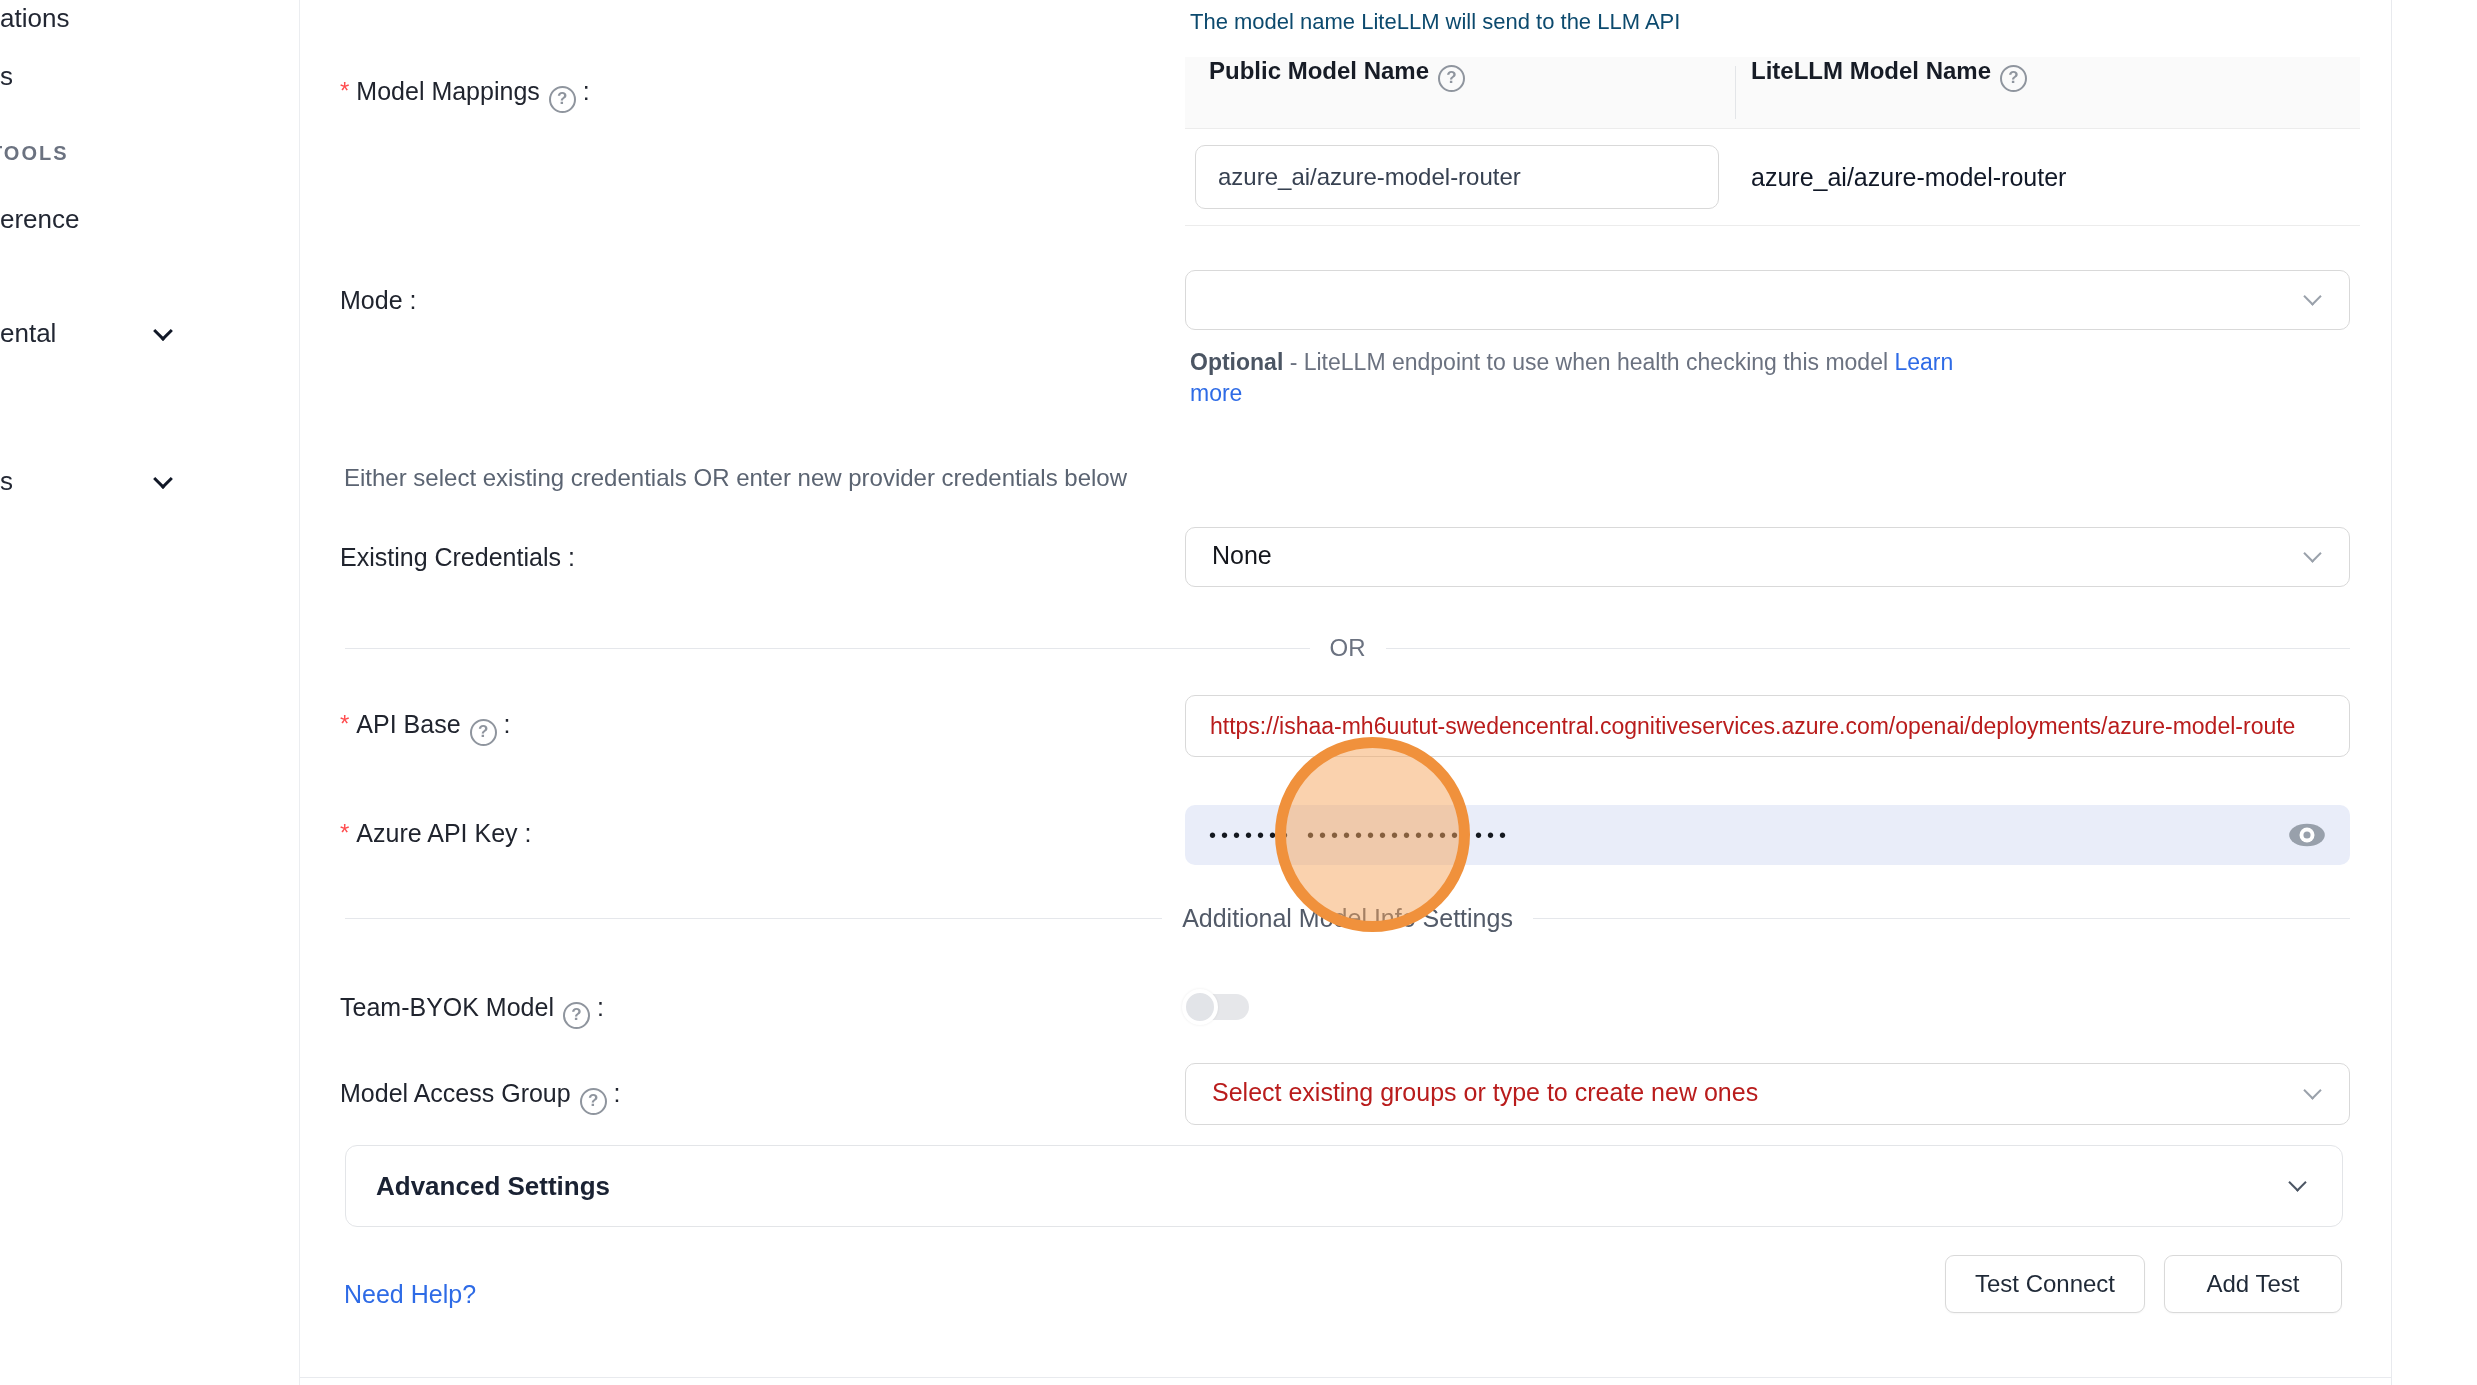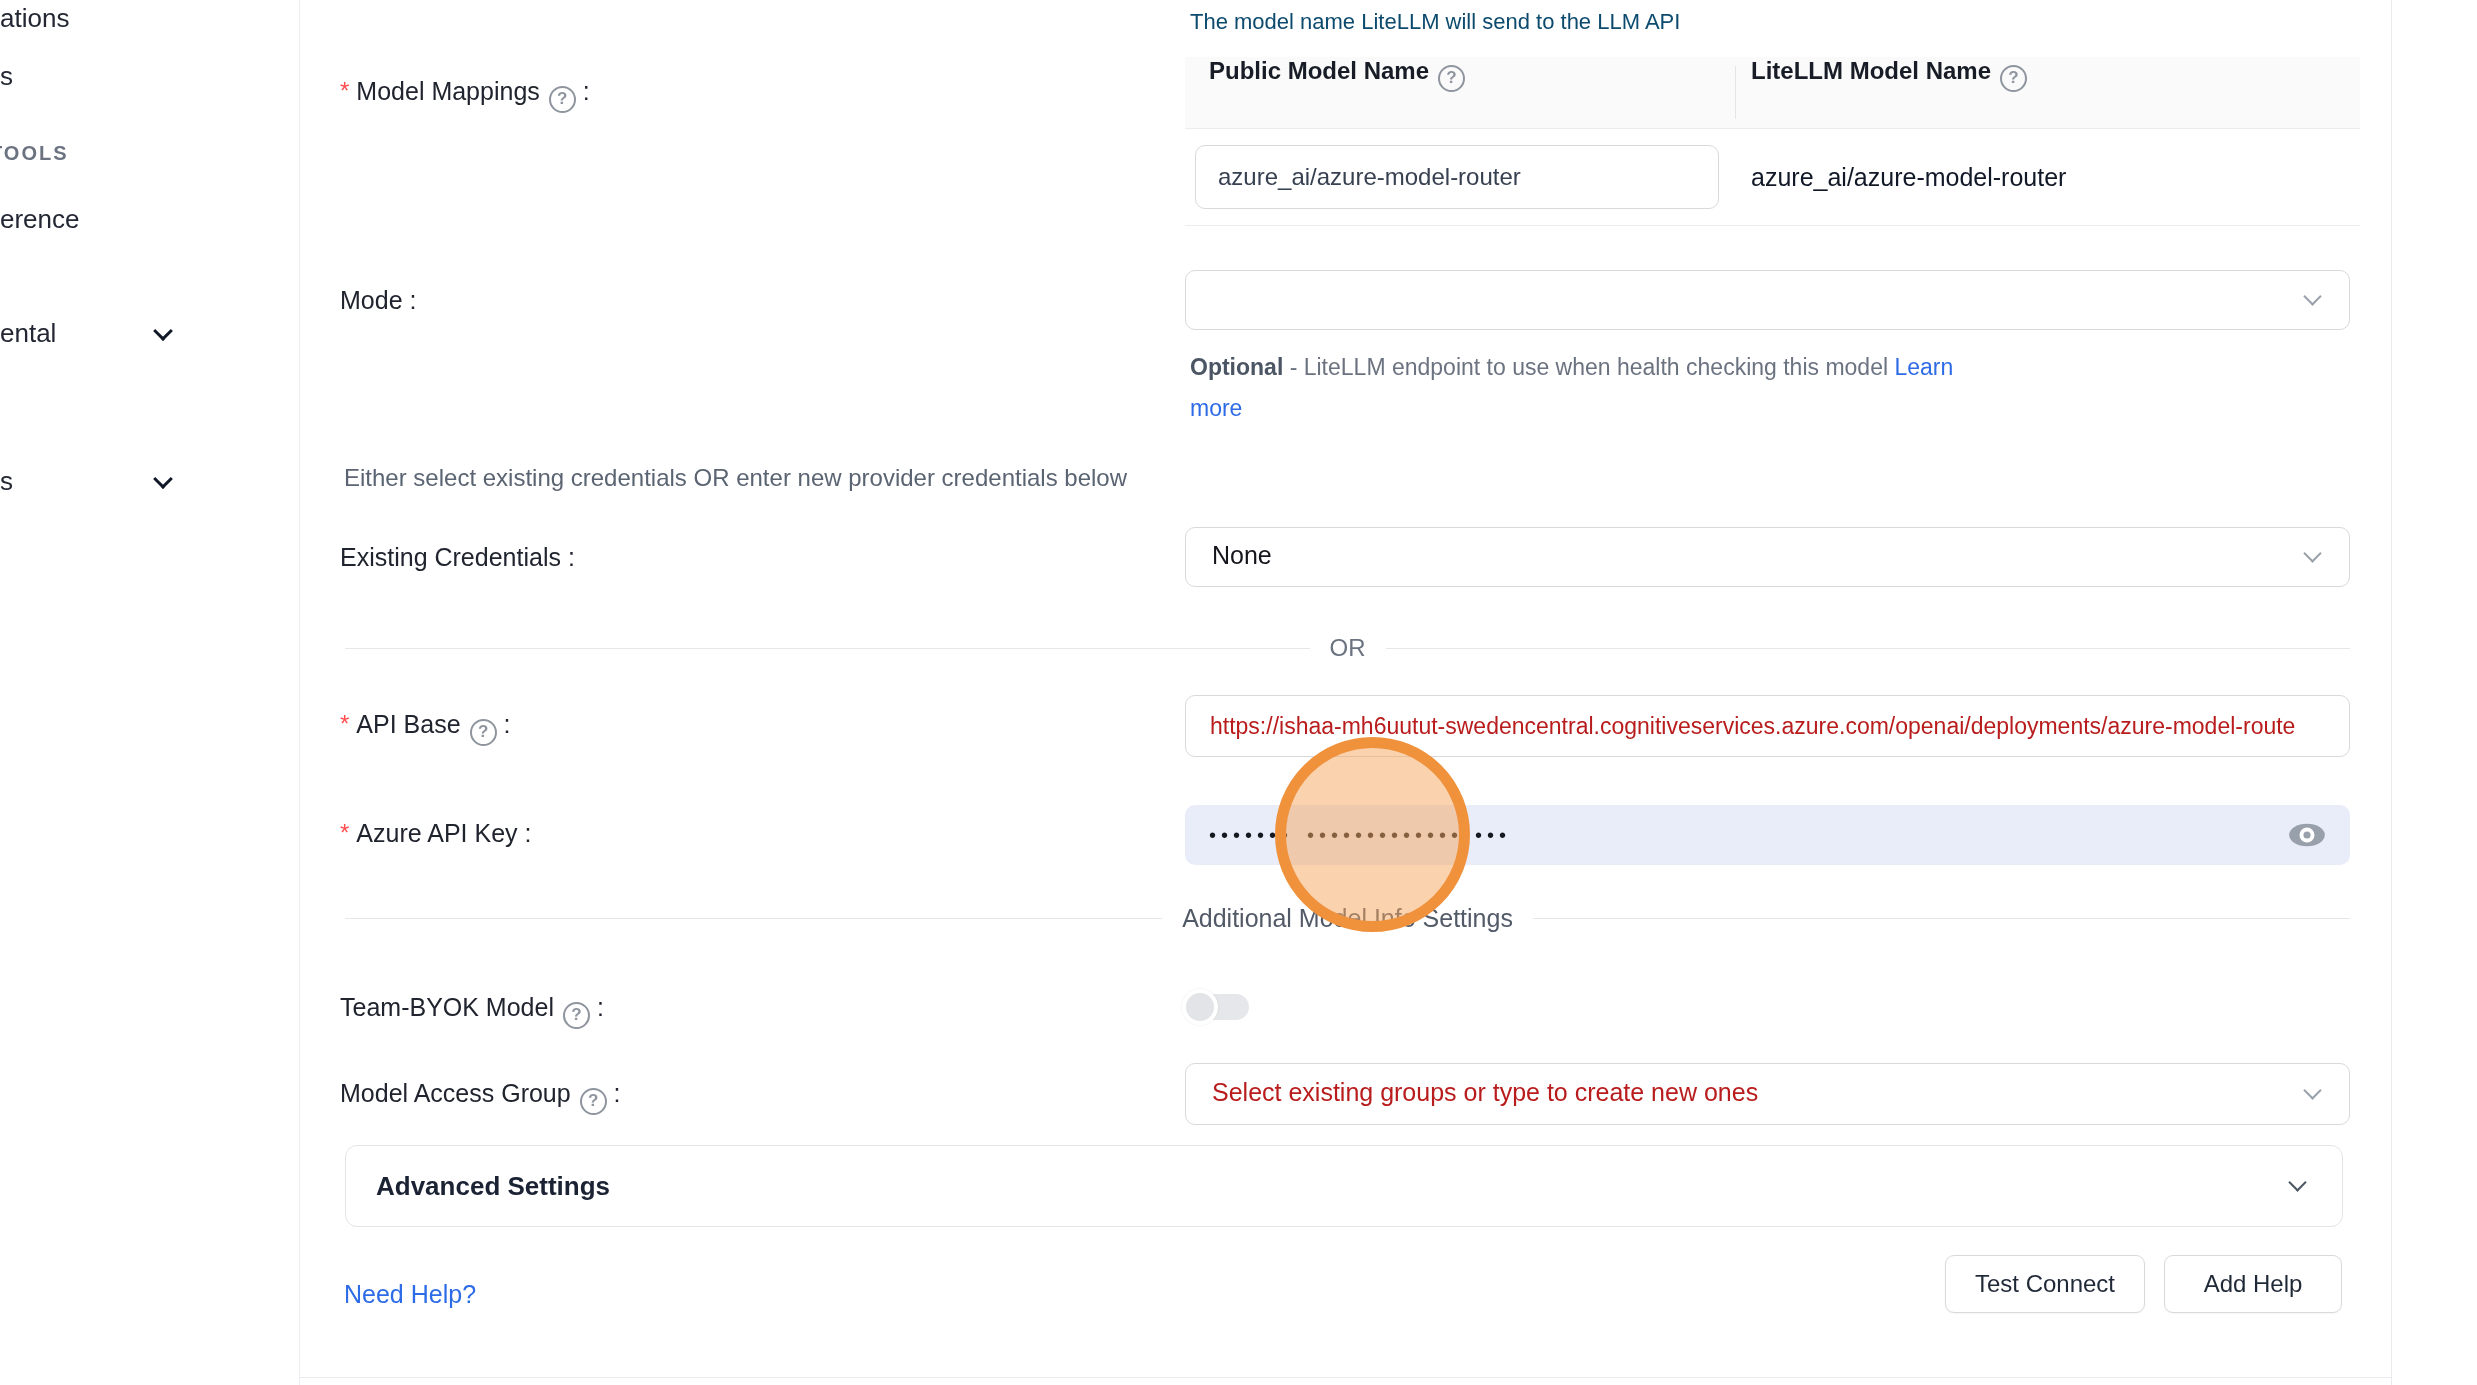--- a/index.html
+++ b/index.html
@@ -76,21 +76,21 @@
   .btn { position:absolute; top:1255px; height:58px; background:#fff; border:1.5px solid #d9d9d9; border-radius:9px;
          display:flex; align-items:center; justify-content:center; font-size:24px; color:#1f2937;
          box-shadow:0 1px 2px rgba(0,0,0,0.04); cursor:pointer; }
   #btn-test { left:1945px; width:200px; }
   #btn-add  { left:2164px; width:178px; }
 
   
   .click-circle { position:absolute; left:1275px; top:737px; width:195px; height:195px; border-radius:50%;
                   border:11px solid #f0913c; background:rgba(246,166,94,0.5); z-index:60; pointer-events:none; }
 
-  .help-block { position:absolute; left:1190px; top:347px; width:815px; font-size:23px; line-height:41px; color:#6b7280; }
+  .help-block { position:absolute; left:1190px; top:347px; width:815px; font-size:23px; line-height:31px; color:#6b7280; }
   .help-block b { color:#4b5563; }
 </style>
 </head>
 <body>
 
 <div id="page">
 
   <nav class="sidebar">
     <div class="side-item" style="top:2px">ations</div>
     <div class="side-item" style="top:60px">s</div>
@@ -191,17 +191,17 @@
     <span class="chev"></span>
   </div>
 
   <div class="adv">
     <span class="adv-label">Advanced Settings</span>
     <span class="chev"></span>
   </div>
 
   <div class="need-help">Need Help?</div>
   <div class="btn" id="btn-test">Test Connect</div>
-  <div class="btn" id="btn-add">Add Help</div>
+  <div class="btn" id="btn-add">Add Test</div>
 
   <div class="click-circle"></div>
 
 </div>
 
 </body></html>

